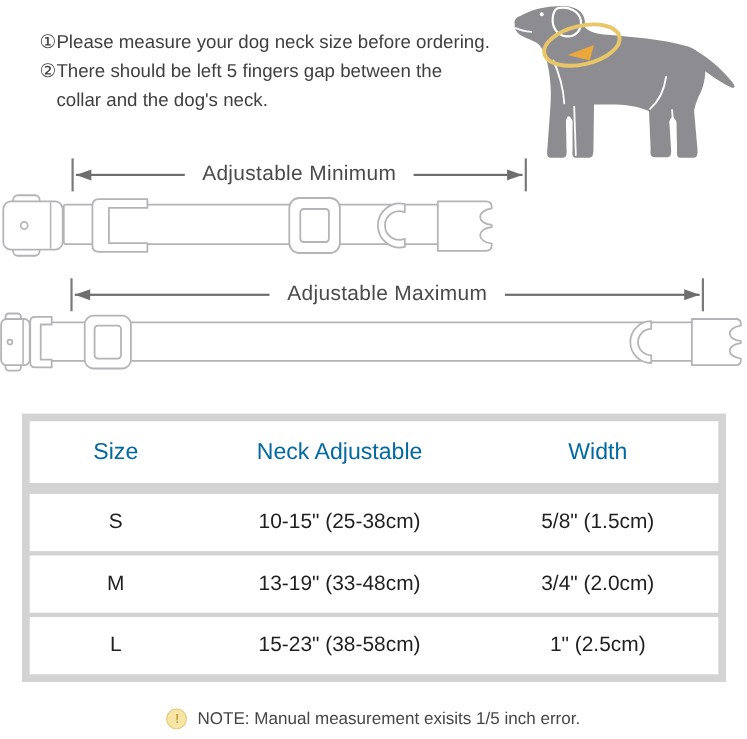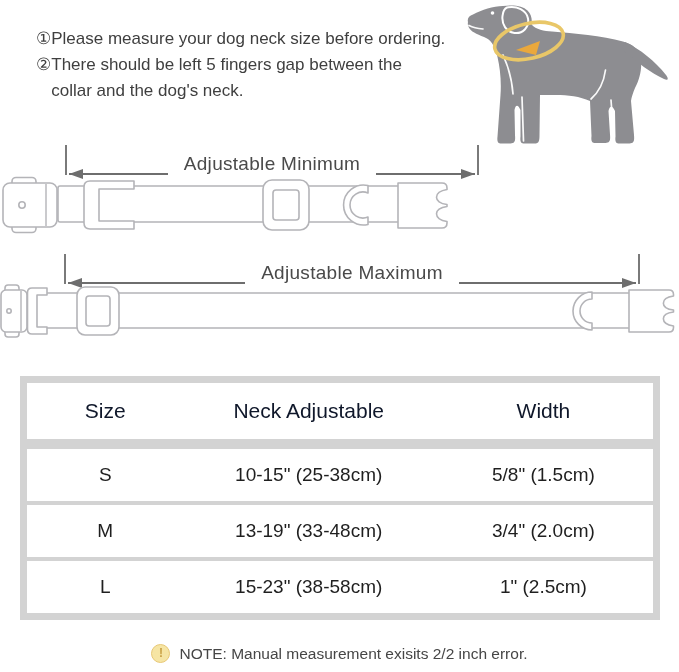--- a/index.html
+++ b/index.html
@@ -8,21 +8,21 @@
     font-family:"Liberation Sans", sans-serif;overflow:hidden;color:#3e3e3e;
   }
   .abs{position:absolute;}
 
   
   .instructions{left:36px;top:26px;font-size:17px;line-height:26px;color:#3f3f3f;}
   .instr-row{display:flex;white-space:nowrap;}
   .instr-num{flex:0 0 auto;}
 
   
-  .dim{position:absolute;display:flex;align-items:flex-end;height:32px;color:#4c4c4c;padding-left:32px;}
+  .dim{position:absolute;display:flex;align-items:center;height:32px;color:#4c4c4c;padding-left:32px;}
   .dim-tick{width:2px;height:30px;background:#7a7a7a;flex:0 0 auto;}
   .dim-seg{flex:1 1 auto;height:2px;background:var(--line-gray);position:relative;margin:0 2px;}
   .ah{position:absolute;top:-4px;width:0;height:0;border-style:solid;}
   .ah-left{left:0;border-width:5px 14px 5px 0;border-color:transparent var(--line-gray) transparent transparent;}
   .ah-right{right:0;border-width:5px 0 5px 14px;border-color:transparent transparent transparent var(--line-gray);}
   .dim-label{flex:0 0 auto;padding:0 14px;font-size:19px;white-space:nowrap;letter-spacing:.3px;color:#4a4a4a;}
 
   
   .ol{fill:#ffffff;stroke:var(--outline-gray);stroke-width:1.6;stroke-linejoin:round;}
   .ol-thin{fill:none;stroke:var(--outline-gray);stroke-width:1.4;}
@@ -32,21 +32,21 @@
   .dog-ear{fill:var(--dog-gray);stroke:#ffffff;stroke-width:2;}
   .dog-detail{fill:none;stroke:#ffffff;stroke-width:1.7;stroke-linecap:round;opacity:.95;}
   .ring{fill:none;stroke:var(--accent-ring);stroke-width:3.6;}
   .ring-arrow{fill:var(--accent-arrow);}
 
   
   .size-table{left:20px;top:376px;width:640px;background:var(--table-gray);
     padding:7px;box-sizing:border-box;display:flex;flex-direction:column;}
   .trow{background:#ffffff;display:grid;grid-template-columns:25% 40% 35%;
     align-items:center;text-align:center;}
-  .trow-header{height:56px;margin-bottom:10px;font-size:21px;color:#0f172a;}
+  .trow-header{height:56px;margin-bottom:10px;font-size:21px;color:#0369a1;}
   .trow-body{height:52px;margin-bottom:4px;font-size:19px;color:#1f1f1f;}
   .trow-last{margin-bottom:0;}
   .tcell{white-space:nowrap;}
 
   
   .note{left:0;right:0;top:644px;display:flex;justify-content:center;align-items:center;gap:9px;
     font-size:15.5px;color:#464646;}
   .note-icon{width:17px;height:17px;border-radius:50%;flex:0 0 auto;
     background:var(--note-yellow-bg);border:1px solid var(--note-yellow-border);
     color:var(--note-yellow-text);font-size:12px;font-weight:bold;line-height:17px;
@@ -150,14 +150,14 @@
   </div>
   <div class="trow trow-body trow-last">
     <div class="tcell">L</div>
     <div class="tcell">15-23" (38-58cm)</div>
     <div class="tcell">1" (2.5cm)</div>
   </div>
 </div>
 
 <div class="abs note">
   <div class="note-icon">!</div>
-  <span>NOTE: Manual measurement exisits 2/2 inch error.</span>
+  <span>NOTE: Manual measurement exisits 1/5 inch error.</span>
 </div>
 
 </body></html>

